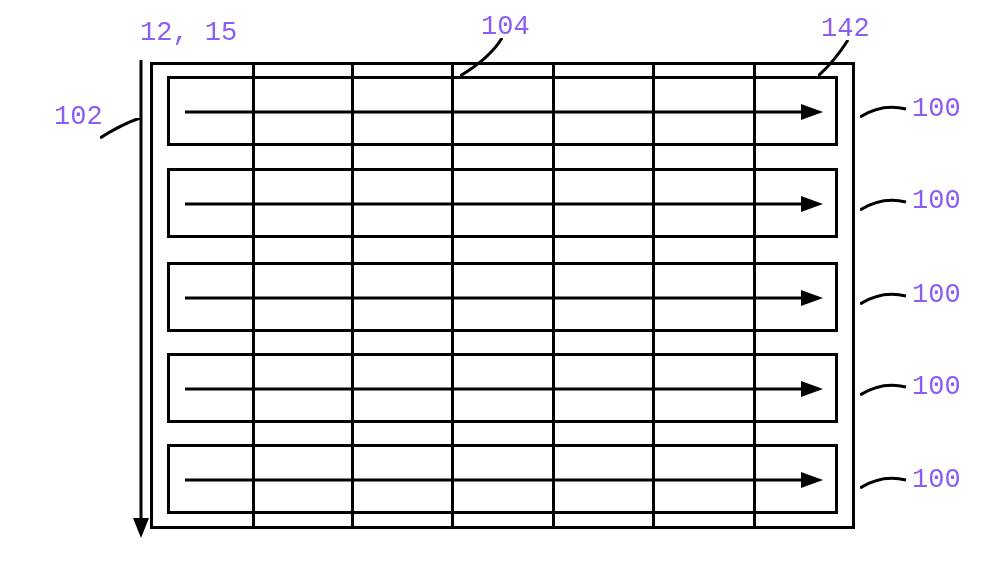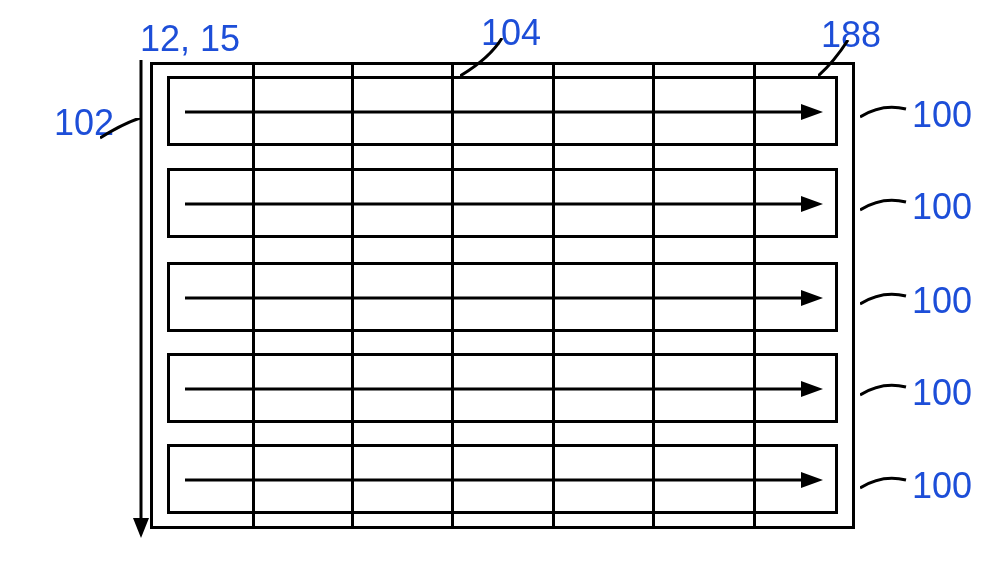--- a/index.html
+++ b/index.html
@@ -5,22 +5,23 @@
     * { box-sizing: border-box; margin: 0; padding: 0; }
     body {
       width: 1000px;
       height: 566px;
       position: relative;
       font-family: Arial, sans-serif;
       background: #fff;
     }
     .label {
       position: absolute;
-      font-size: 36px;
-      color: #1d4ed8;
+      font-size: 27px;
+      color: #8b5cf6;
+      font-family: Liberation Mono, monospace;
     }
     .outer-rect {
       position: absolute;
       left: 150px;
       top: 62px;
       width: 705px;
       height: 467px;
       border: 3px solid #000;
     }
     .inner-rect {
@@ -44,21 +45,21 @@
     }
     .curve {
       position: absolute;
     }
   </style>
 </head>
 <body>
 
 <div class="label" style="left:140px;top:18px;">12, 15</div>
 <div class="label" style="left:481px;top:12px;">104</div>
-<div class="label" style="left:821px;top:14px;">188</div>
+<div class="label" style="left:821px;top:14px;">142</div>
 <div class="label" style="left:54px;top:102px;">102</div>
 <div class="label" style="left:912px;top:94px;">100</div>
 <div class="label" style="left:912px;top:186px;">100</div>
 <div class="label" style="left:912px;top:280px;">100</div>
 <div class="label" style="left:912px;top:372px;">100</div>
 <div class="label" style="left:912px;top:465px;">100</div>
 
 <div class="outer-rect"></div>
 
 <div class="vline" style="left:252px;"></div>

